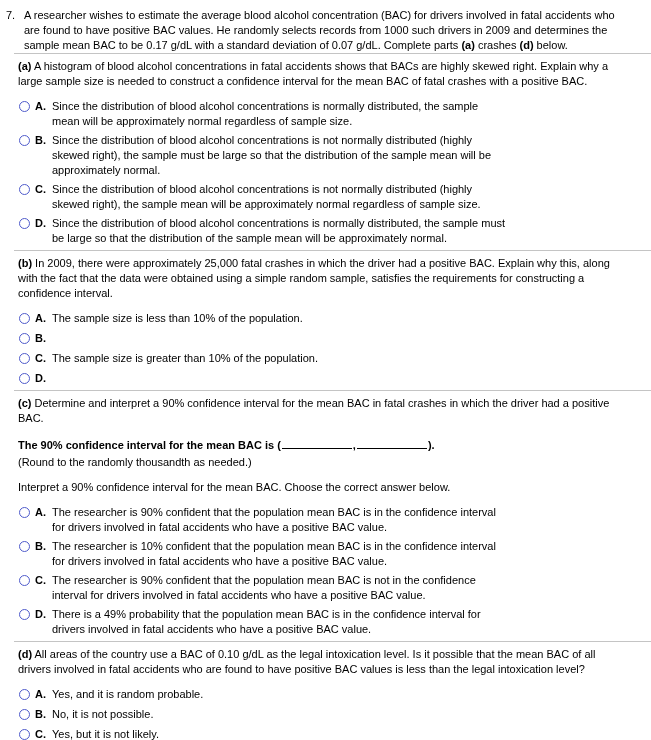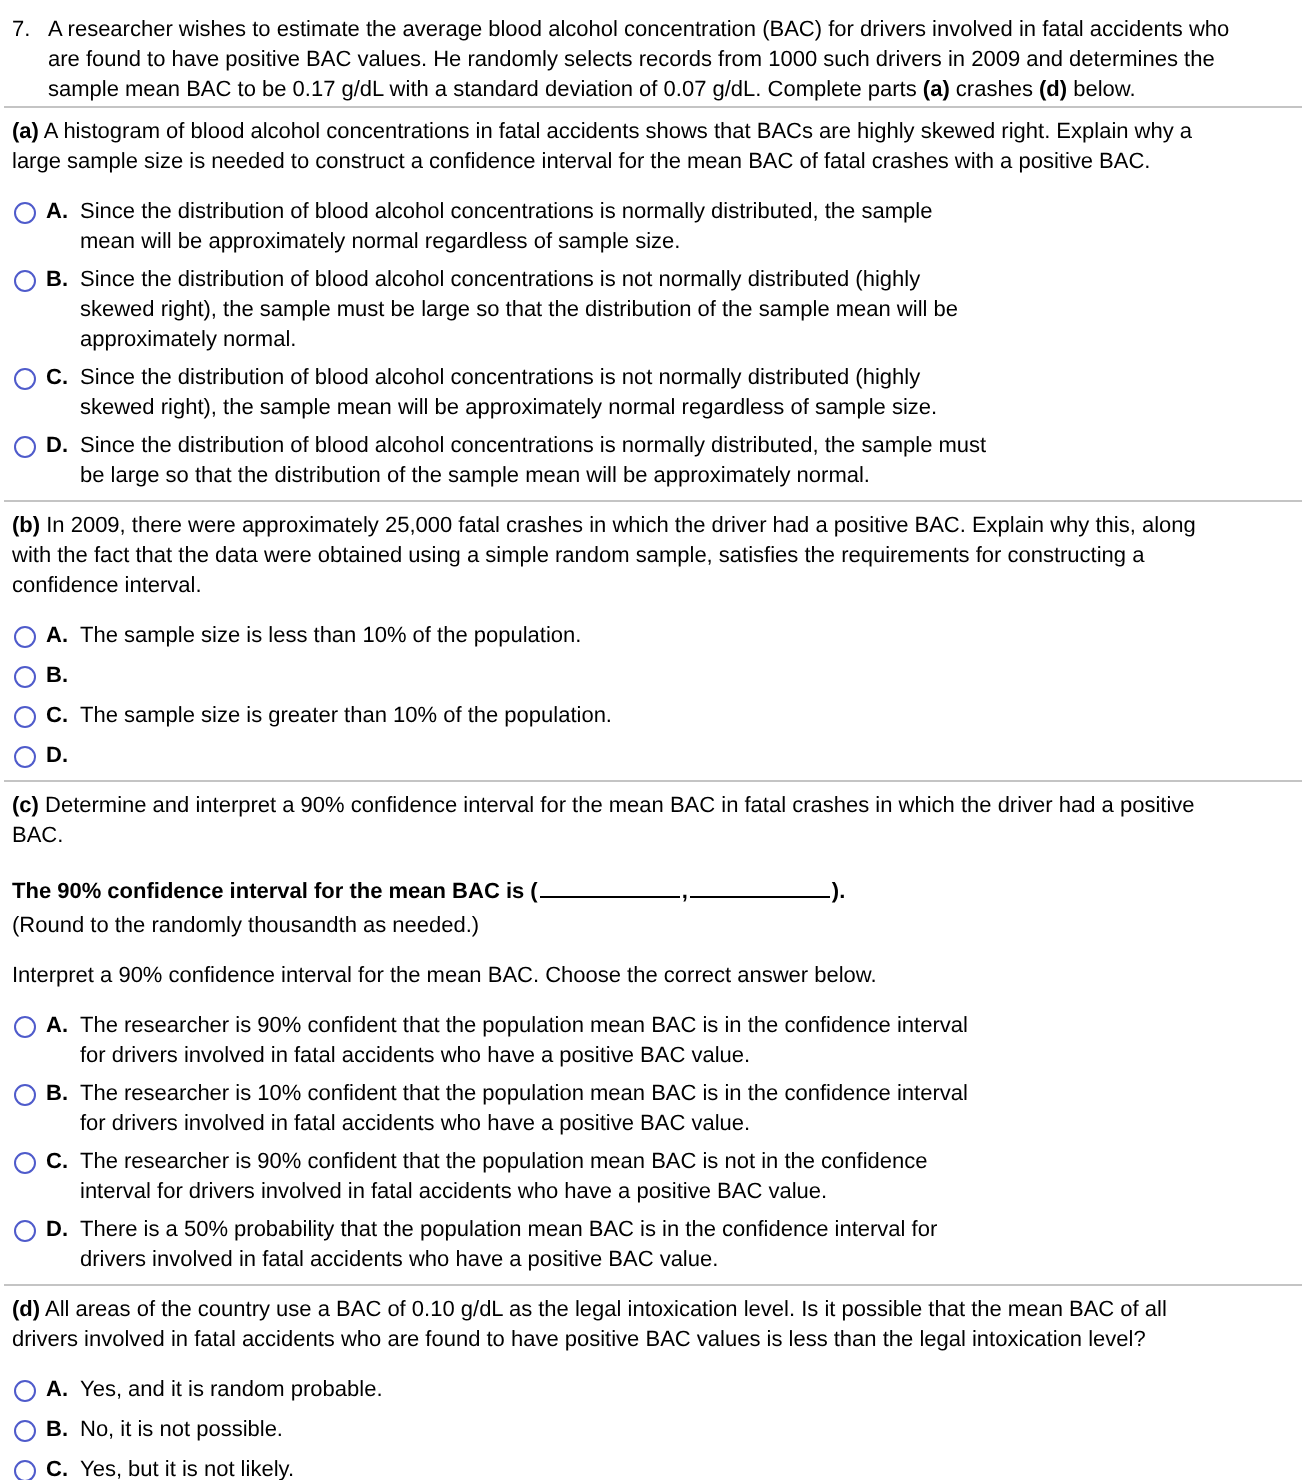--- a/index.html
+++ b/index.html
@@ -16,21 +16,21 @@
     font-family: "Liberation Sans", sans-serif;
     font-size: 11px; line-height: 15px;
   }
   .q-header { display: flex; padding: 8px 6px 0 6px; }
   .q-num { width: 18px; flex: none; }
   .q-text { flex: 1; white-space: pre-line; padding-right: 2px; }
   b { font-weight: bold; }
 
   .section {
     border-top: 1px solid var(--divider, #c4c4c4);
-    margin-left: 2px;
+    margin-left: 14px;
     padding: 5px 6px 4px 4px;
   }
   .prompt { white-space: pre-line; margin-bottom: 10px; }
 
   .option-row { display: flex; align-items: flex-start; margin: 0 0 4px 1px; }
   .section-b .option-row, .section-d .option-row { margin-bottom: 5px; }
   .option-row:last-child { margin-bottom: 0; }
   .radio {
     width: 11px; height: 11px; flex: none;
     border: 1.5px solid var(--radio-border, #4f5bcb);
@@ -136,21 +136,21 @@
   </div>
   <div class="option-row">
     <span class="radio"></span>
     <span class="opt-letter">C.</span>
     <span class="opt-text">The researcher is 90% confident that the population mean BAC is not in the confidence
 interval for drivers involved in fatal accidents who have a positive BAC value.</span>
   </div>
   <div class="option-row">
     <span class="radio"></span>
     <span class="opt-letter">D.</span>
-    <span class="opt-text">There is a 50% probability that the population mean BAC is in the confidence interval for
+    <span class="opt-text">There is a 49% probability that the population mean BAC is in the confidence interval for
 drivers involved in fatal accidents who have a positive BAC value.</span>
   </div>
 </div>
 
 <div class="section section-d">
   <div class="prompt"><b>(d)</b><span> All areas of the country use a BAC of 0.10 g/dL as the legal intoxication level. Is it possible that the mean BAC of all
 drivers involved in fatal accidents who are found to have positive BAC values is less than the legal intoxication level?</span></div>
   <div class="option-row">
     <span class="radio"></span>
     <span class="opt-letter">A.</span>

